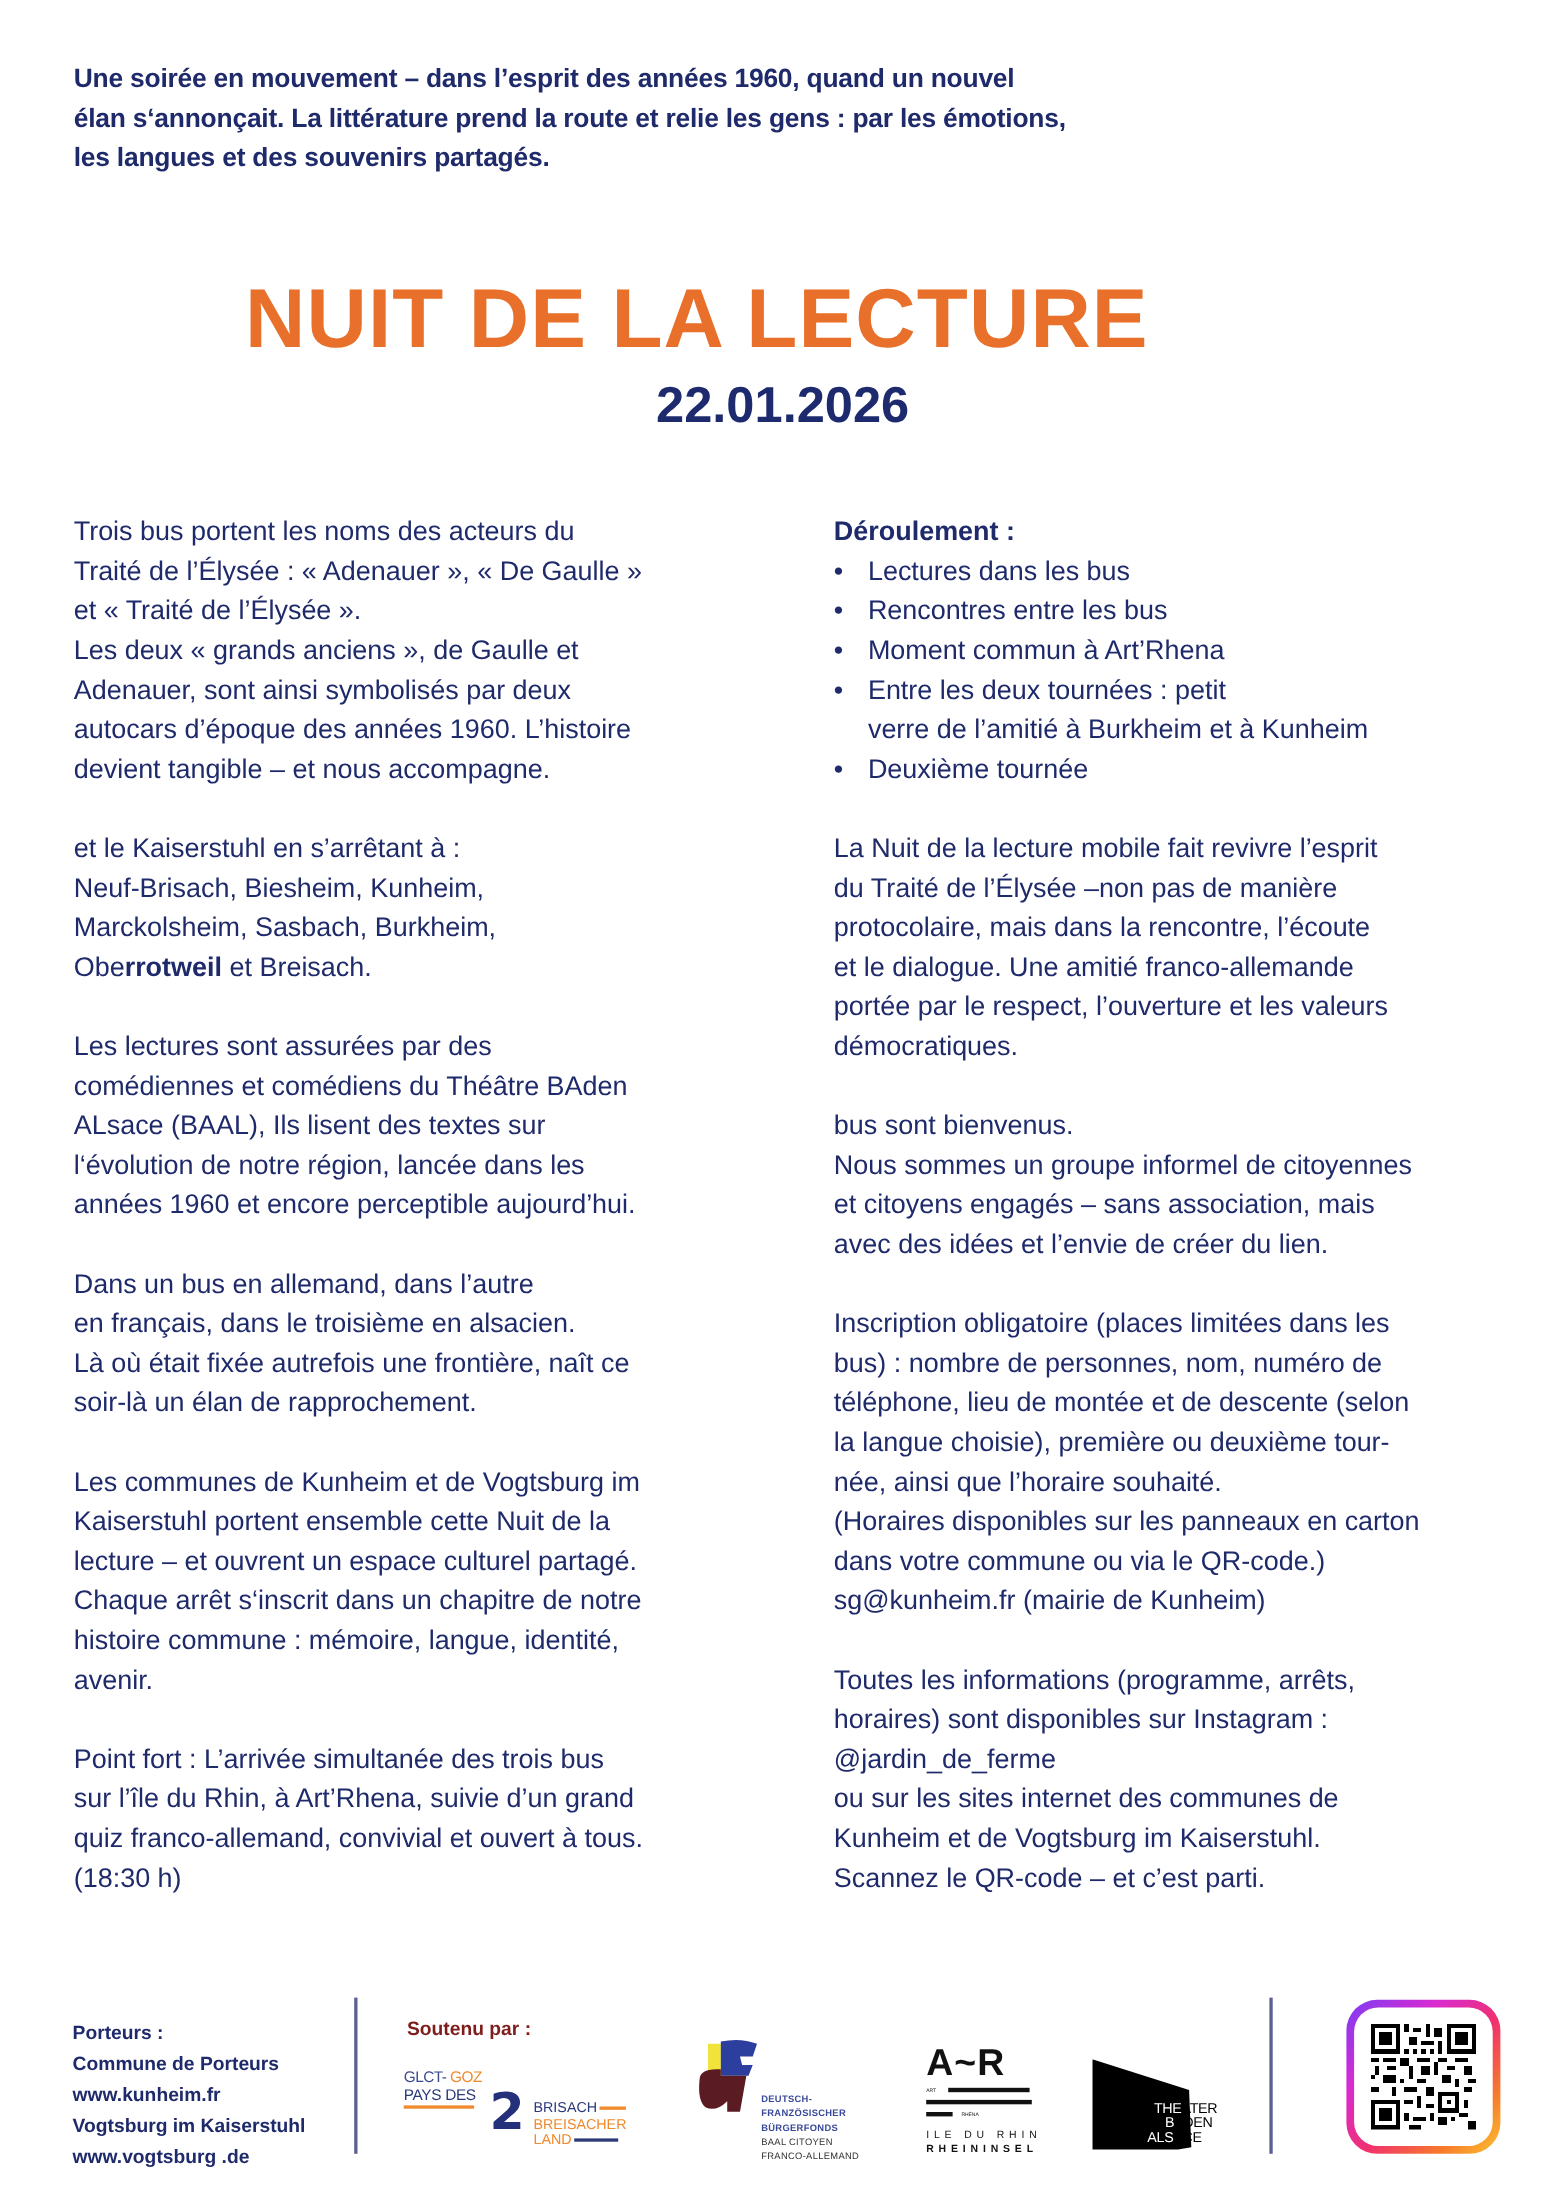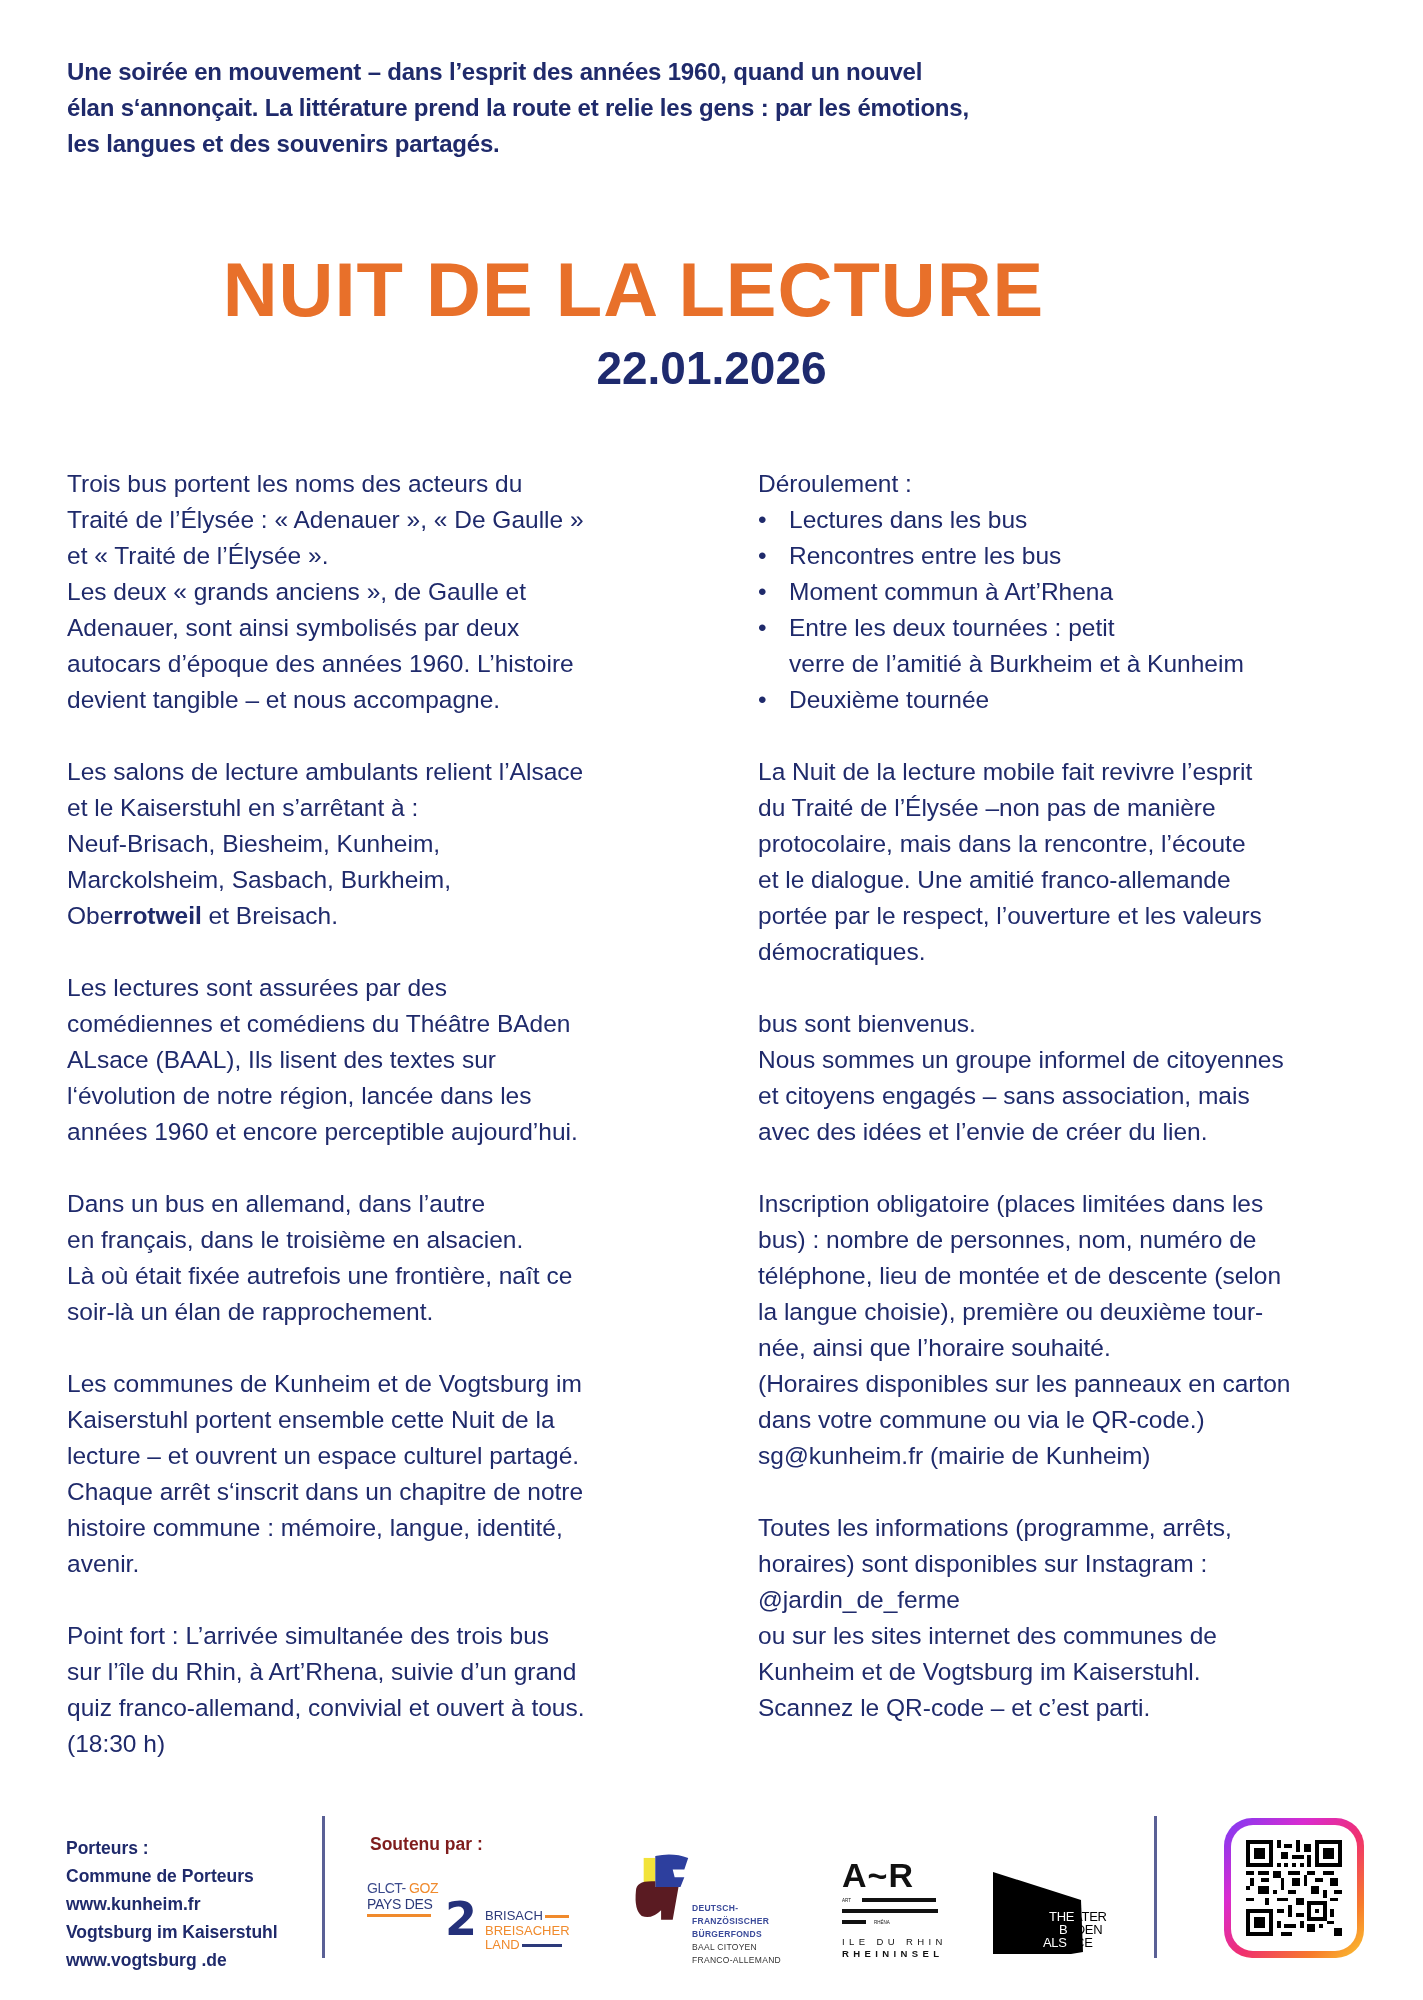--- a/index.html
+++ b/index.html
@@ -26,21 +26,21 @@
     font-size: 46px; font-weight: bold; color: #1e2a6e; line-height: 60px;
   }
   .col {
     position: absolute; top: 466px; font-size: 24.5px; line-height: 36px; color: #1f2a6b;
   }
   .col.left { left: 67px; width: 640px; }
   .col.right { left: 758px; width: 650px; }
   .line { white-space: nowrap; display: block; height: 36px; }
   .gap { height: 36px; }
   .bold { font-weight: bold; }
-  .heading { font-weight: normal; }
+  .heading { font-weight: bold; }
   .bullet { display: flex; white-space: nowrap; height: 36px; }
   .bullet .dot { width: 31px; flex: none; }
   .bullet.cont { padding-left: 31px; }
 
   
   .footer { position: absolute; left: 0; top: 1810px; width: 1423px; height: 160px; }
   .porteurs {
     position: absolute; left: 66px; top: 24px; font-size: 17.5px; font-weight: bold;
     line-height: 28px; color: #1f2a6b;
   }
@@ -96,21 +96,20 @@
     <span class="line">Trois bus portent les noms des acteurs du</span>
     <span class="line">Traité de l’Élysée : « Adenauer », « De Gaulle »</span>
     <span class="line">et « Traité de l’Élysée ».</span>
     <span class="line">Les deux « grands anciens », de Gaulle et</span>
     <span class="line">Adenauer, sont ainsi symbolisés par deux</span>
     <span class="line">autocars d’époque des années 1960. L’histoire</span>
     <span class="line">devient tangible – et nous accompagne.</span>
   </div>
   <div class="gap"></div>
   <div>
-    <span class="line">Les salons de lecture ambulants relient l’Alsace</span>
     <span class="line">et le Kaiserstuhl en s’arrêtant à :</span>
     <span class="line">Neuf-Brisach, Biesheim, Kunheim,</span>
     <span class="line">Marckolsheim, Sasbach, Burkheim,</span>
     <span class="line"><span>Obe</span><span class="bold">rrotweil</span><span> et Breisach.</span></span>
   </div>
   <div class="gap"></div>
   <div>
     <span class="line">Les lectures sont assurées par des</span>
     <span class="line">comédiennes et comédiens du Théâtre BAden</span>
     <span class="line">ALsace (BAAL), Ils lisent des textes sur</span>

